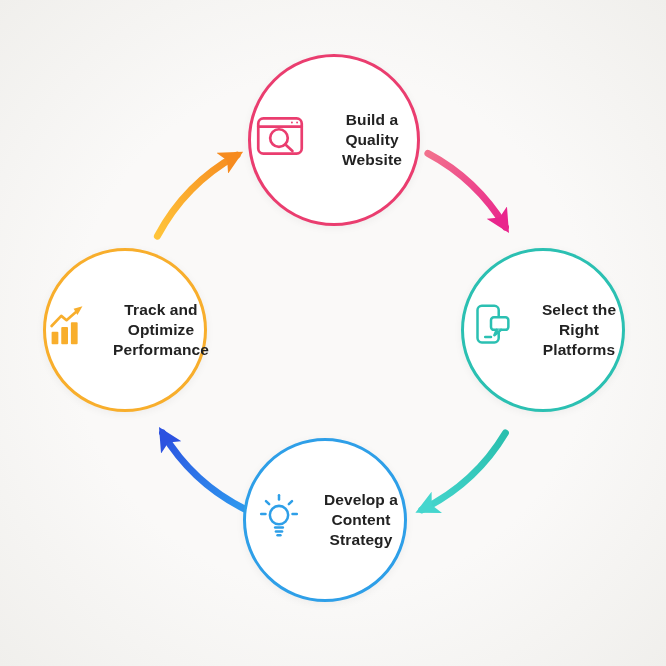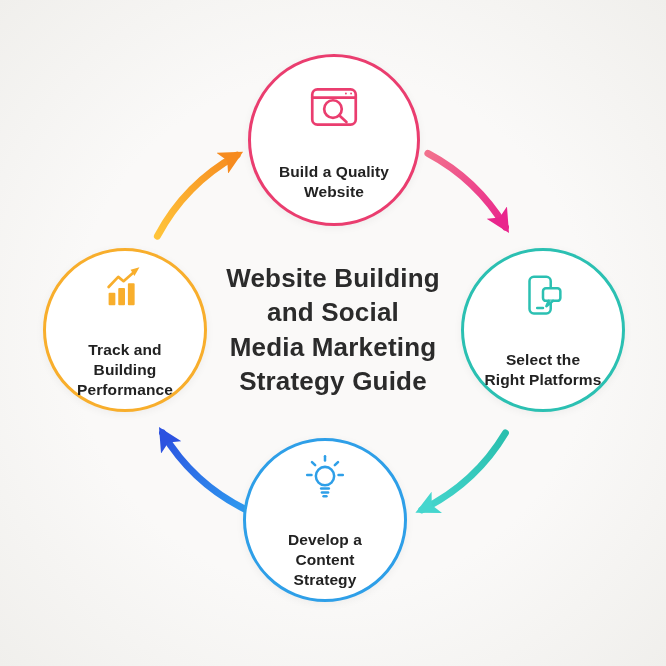--- a/index.html
+++ b/index.html
@@ -8,21 +8,21 @@
     font-family:"Liberation Sans", sans-serif;
     background:#f4f3f1;
   }
   .canvas{
     position:relative;width:666px;height:666px;
     background:radial-gradient(ellipse at center, #faf9f8 55%, #f0efec 100%);
   }
   .arrows{position:absolute;left:0;top:0;}
   .node{
     position:absolute;border-radius:50%;background:#ffffff;
-    display:flex;flex-direction:column;align-items:center;justify-content:center;
+    display:flex;flex-direction:row;align-items:center;justify-content:center;
     text-align:center;box-shadow:0 2px 8px rgba(0,0,0,0.05);
     box-sizing:border-box;
     gap:18px;
   }
   .node .icon{display:block;line-height:0;margin-bottom:8px;}
   .node .label{
     font-weight:bold;font-size:15.5px;line-height:1.28;color:#222222;
     white-space:pre-line;letter-spacing:0.1px;
   }
   .node-top{left:248px;top:54px;width:172px;height:172px;border:3px solid #ea3d6f;}
@@ -71,24 +71,20 @@
       <marker id="headBlue" markerWidth="3.4" markerHeight="3.4" refX="2.4" refY="1.7" orient="auto">
         <path d="M0,0 L3.4,1.7 L0,3.4 L0.8,1.7 Z" fill="#2c52e0"></path>
       </marker>
     </defs>
     <path d="M157.4 236.1 A 200 200 0 0 1 237.0 155.1" stroke="url(#gradOrange)" stroke-width="7" fill="none" stroke-linecap="round" marker-end="url(#headOrange)"></path>
     <path d="M427.9 153.4 A 200 200 0 0 1 505.4 227.0" stroke="url(#gradPink)" stroke-width="7" fill="none" stroke-linecap="round" marker-end="url(#headPink)"></path>
     <path d="M505.4 433.0 A 200 200 0 0 1 421.7 509.8" stroke="url(#gradTeal)" stroke-width="7" fill="none" stroke-linecap="round" marker-end="url(#headTeal)"></path>
     <path d="M246.3 509.8 A 200 200 0 0 1 162.6 433.0" stroke="url(#gradBlue)" stroke-width="7" fill="none" stroke-linecap="round" marker-end="url(#headBlue)"></path>
   </svg>
 
-  <div class="center-title">Website Building
-and Social
-Media Marketing
-Strategy Guide</div>
 
   <div class="node node-top">
     <span class="icon">
       <svg width="58" height="58" viewBox="0 0 56 56" fill="none" stroke="#ea3d6f" stroke-width="2.6" stroke-linecap="round" stroke-linejoin="round">
         <rect x="7" y="11" width="42" height="34" rx="5"></rect>
         <line x1="7" y1="19" x2="49" y2="19"></line>
         <circle cx="39.5" cy="15" r="0.9" fill="#ea3d6f" stroke="none"></circle>
         <circle cx="44.5" cy="15" r="0.9" fill="#ea3d6f" stroke="none"></circle>
         <circle cx="27" cy="30" r="8.5"></circle>
         <line x1="33.2" y1="36.2" x2="40" y2="42.5"></line>
@@ -134,17 +130,17 @@
     <span class="icon">
       <svg width="54" height="54" viewBox="0 0 56 56" fill="none">
         <rect x="11" y="34" width="7" height="13" rx="1" fill="#f8ae2c"></rect>
         <rect x="21" y="29" width="7" height="18" rx="1" fill="#f8ae2c"></rect>
         <rect x="31" y="24" width="7" height="23" rx="1" fill="#f8ae2c"></rect>
         <polyline points="11,28 21,17.5 26.5,22 38,12" stroke="#f8ae2c" stroke-width="2.8" stroke-linecap="round" stroke-linejoin="round"></polyline>
         <polygon points="43,7.5 37.8,16.5 33.8,10.2" fill="#f8ae2c"></polygon>
       </svg>
     </span>
     <div class="label">Track and
-Building
+Optimize
 Performance</div>
   </div>
 
 </div>
 
 </body></html>

